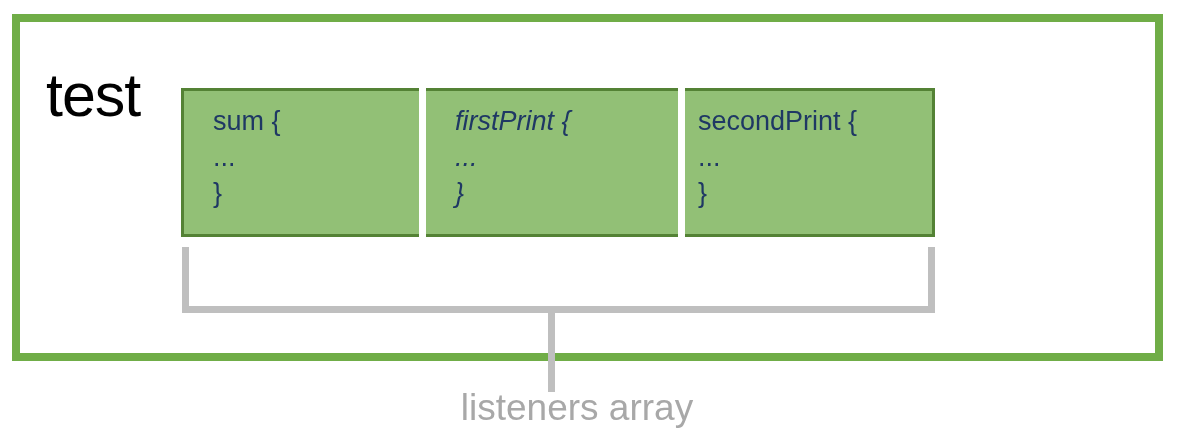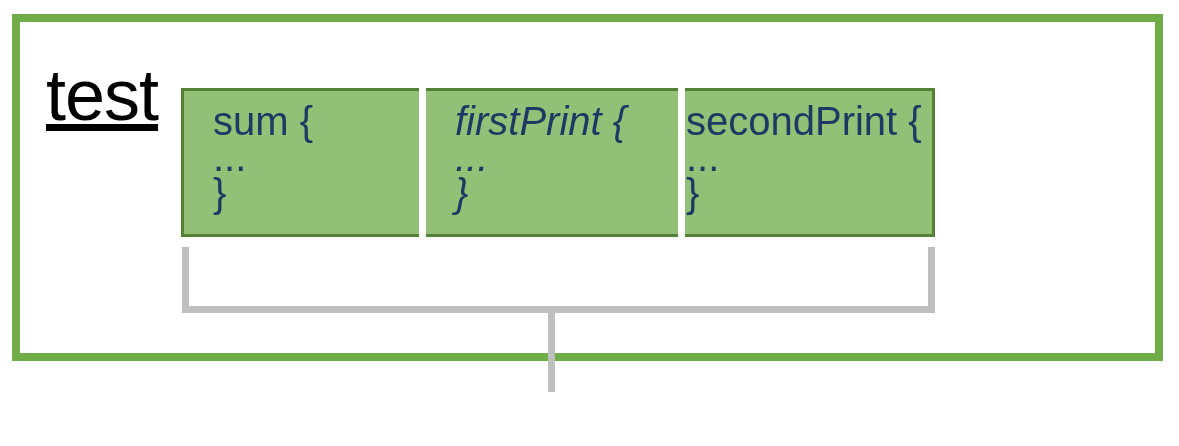--- a/index.html
+++ b/index.html
@@ -32,50 +32,49 @@
     height: 347px;
     border: 8px solid var(--frame-green, #70ad47);
     background: transparent;
   }
 
   
   .title {
     position: absolute;
     left: 46px;
     top: 57px;
-    font-size: 72px;
+    font-size: 61px;
     line-height: 76px;
     letter-spacing: -1px;
     color: var(--title-black, #000000);
-    text-decoration: underline;
   }
 
   
   .listeners-box {
     position: absolute;
     left: 181px;
     top: 88px;
     width: 754px;
     height: 149px;
     background: var(--cell-fill-green, #92c076);
     border: 3px solid var(--cell-border-green, #548235);
   }
   .cell {
     position: absolute;
     top: 0;
     height: 143px;
     color: var(--code-text-navy, #1f3864);
-    font-size: 40px;
+    font-size: 27px;
     line-height: 36px;
     padding-top: 12px;
     overflow: hidden;
   }
   .cell-1 { left: 0;     width: 235px; padding-left: 29px; }
   .cell-2 { left: 242px; width: 252px; padding-left: 29px; font-style: italic; }
-  .cell-3 { left: 501px; width: 247px; padding-left: 1px; }
+  .cell-3 { left: 501px; width: 247px; padding-left: 13px; }
 
   .divider {
     position: absolute;
     top: -3px;
     width: 7px;
     height: 155px;
     background: #ffffff;
     z-index: 2;
   }
   .divider-1 { left: 235px; }
@@ -141,14 +140,15 @@
       <div class="code-line">}</div>
     </div>
 
     <div class="divider divider-1"></div>
     <div class="divider divider-2"></div>
   </div>
 
   <div class="bracket"></div>
   <div class="stem"></div>
 
+  <div class="bracket-label">listeners array</div>
 
 </div>
 
 </body></html>

